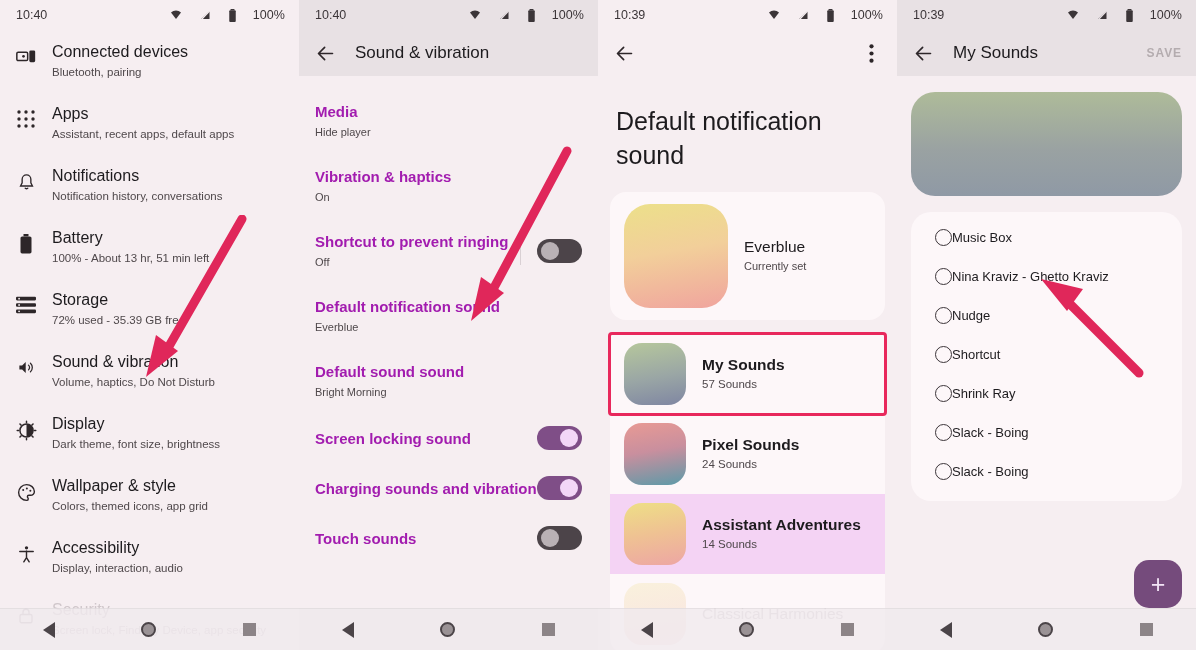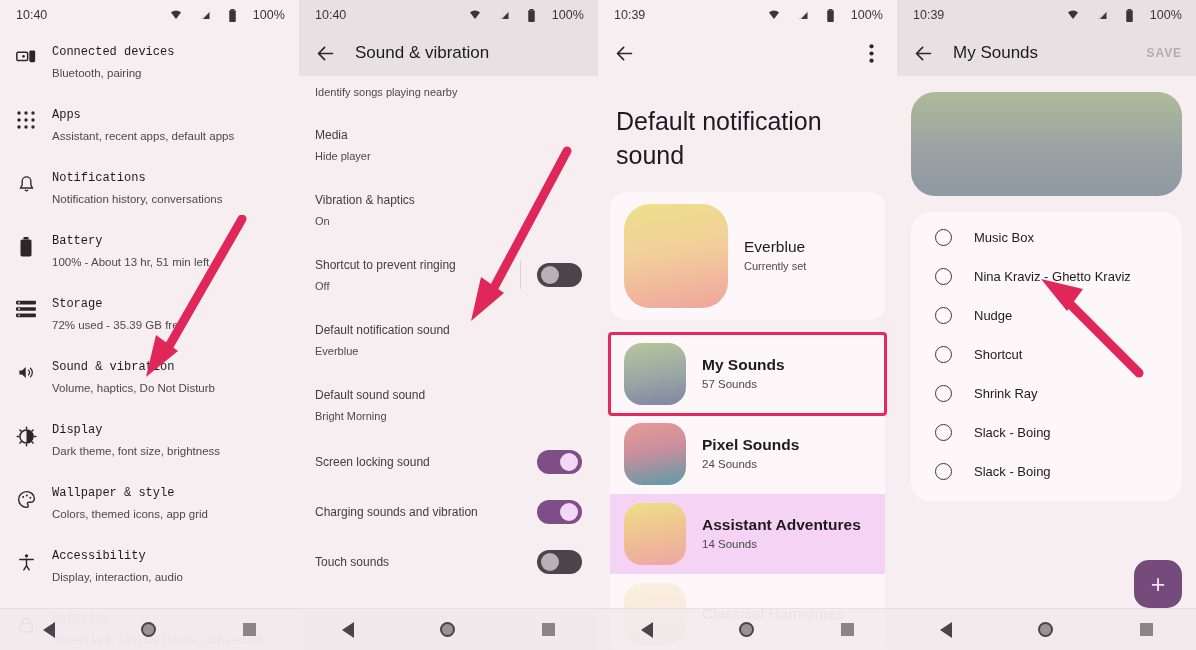--- a/index.html
+++ b/index.html
@@ -50,33 +50,33 @@
     display: flex; align-items: flex-start;
     padding: 11px 16px 11px 0;
     min-height: 58px;
   }
   .srow-ic {
     width: 52px; flex: 0 0 52px;
     display: flex; align-items: center; justify-content: center;
     padding-top: 7px;
   }
   .srow-txt { flex: 1; min-width: 0; }
-  .srow-title { font-size: 12px; color: #1d1b1e; line-height: 21px; white-space: nowrap; font-family: Liberation Mono, monospace; }
+  .srow-title { font-size: 16px; color: #1d1b1e; line-height: 21px; white-space: nowrap; }
   .srow-sub { font-size: 11.5px; color: #4f484b; line-height: 17px; margin-top: 1px; white-space: nowrap; overflow: hidden; }
   .srow.faded .srow-title, .srow.faded .srow-sub { color: #cfc6ca; }
   .srow.faded .srow-ic svg { opacity: .28; }
 
   
   .p2row {
     display: flex; align-items: center;
     padding: 13px 16px 13px 16px;
     min-height: 56px;
   }
   .p2row-txt { flex: 1; min-width: 0; }
-  .p2row-title { font-size: 12px; color: #404040; line-height: 21px; }
+  .p2row-title { font-size: 15px; color: #a21caf; line-height: 21px; font-weight: bold; }
   .p2row-sub { font-size: 11px; color: #4f484b; line-height: 16px; margin-top: 1px; }
   .p2-partial { padding: 0 16px; }
   .p2-partial .cut { height: 6px; overflow: hidden; }
   .p2-partial .p2row-sub { margin-top: 2px; }
 
   
   .sw { width: 45px; height: 24px; border-radius: 14px; position: relative; flex: 0 0 45px; }
   .sw.on { background: #7f4e87; }
   .sw.off { background: #4c4449; }
   .sw .knob { position: absolute; top: 3px; width: 18px; height: 18px; border-radius: 50%; }
@@ -114,21 +114,21 @@
   .s3-sub { font-size: 11.5px; color: #4f484b; margin-top: 3px; }
   .srow3.faded3 .s3-name { color: #cdc4c8; font-weight:400;}
   .srow3.faded3 .thumb { opacity: .25; }
 
   
   .hero {
     margin: 16px 14px 0 14px; height: 104px; border-radius: 24px;
     background: linear-gradient(180deg,#aebb99 0%,#9aa2a2 55%,#8f99a5 100%);
   }
   .radio-card { margin: 16px 14px 0 14px; background: #fdf7f9; border-radius: 20px; padding: 6px 0 10px 0; }
-  .rrow { display: flex; align-items: center; gap: 22px; padding: 11px 16px 11px 24px; }
+  .rrow { display: flex; align-items: center; padding: 11px 16px 11px 24px; }
   .radio {
     width: 17px; height: 17px; border-radius: 50%;
     border: 1.7px solid #3c3539; flex: 0 0 17px;
   }
   .rlabel { font-size: 13px; color: #1d1b1e; }
 
   .fab {
     position: absolute; right: 14px; bottom: 42px;
     width: 48px; height: 48px; border-radius: 15px;
     background: #754b7c; display: flex; align-items: center; justify-content: center;
@@ -363,24 +363,20 @@
 
     <div class="appbar shaded">
       <span class="icon-btn">
         <svg width="21" height="21" viewBox="0 0 24 24">
             <path d="M20 12H5M11 5l-7 7 7 7" fill="none" stroke="#2d2629" stroke-width="1.9" stroke-linecap="round" stroke-linejoin="round"></path>
           </svg>
       </span>
       <span class="appbar-title">Sound &amp; vibration</span>
     </div>
 
-    <div class="p2-partial">
-      <div class="cut"></div>
-      <div class="p2row-sub">Identify songs playing nearby</div>
-    </div>
 
     <div style="height:12px"></div>
 
     <div class="p2row">
       <span class="p2row-txt">
         <span class="p2row-title">Media</span><br>
         <span class="p2row-sub">Hide player</span>
       </span>
     </div>
 

